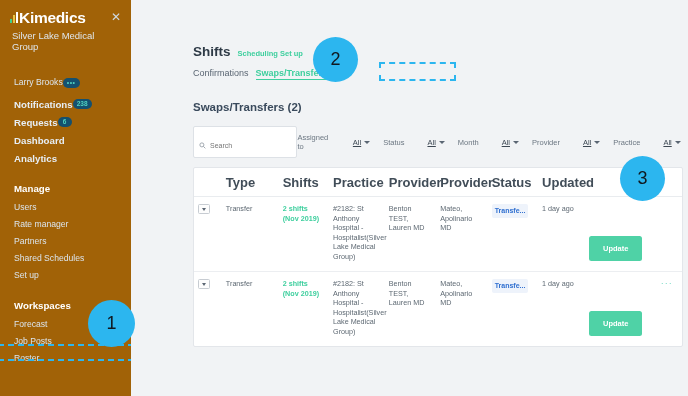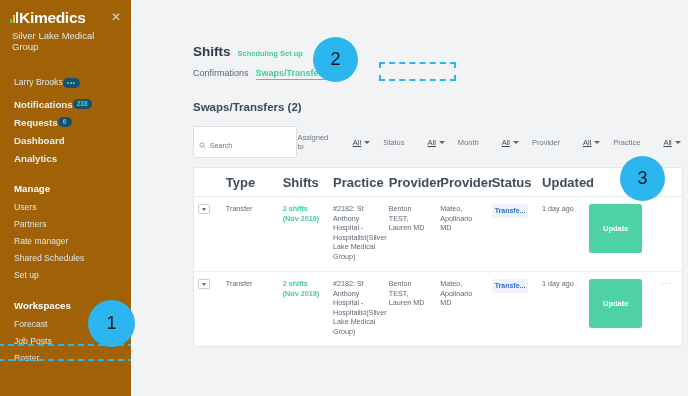--- a/index.html
+++ b/index.html
@@ -109,22 +109,23 @@
   }
   .chk i { width: 0; height: 0; border-left: 2.2px solid transparent; border-right: 2.2px solid transparent; border-top: 3px solid #5b6673; }
   .shift-link { color: #3ecf9e; font-weight: bold; cursor: pointer; }
   .status-pill {
     display: inline-block; background: #eef3fb; color: #2f6fd0; font-weight: bold;
     font-size: 7px; padding: 2px 3px; border-radius: 2px; cursor: pointer;
     max-width: 40px; overflow: hidden; white-space: nowrap;
   }
   .btn-update {
     background: #4fd2a6; color: #ffffff; font-size: 7.5px; font-weight: bold;
-    border: none; border-radius: 2.5px; padding: 20px 0; width: 53px; cursor: pointer;
+    border: none; border-radius: 2.5px; padding: 8px 0; width: 53px; cursor: pointer;
     font-family: "Liberation Sans", sans-serif;
+    margin-top: 32px;
   }
   .more-dots { color: #6fd9c4; font-size: 9px; letter-spacing: 1px; cursor: pointer; text-align: center; }
 
   
   .marker {
     position: absolute; border-radius: 50%; background: #2cb6ef;
     display: flex; align-items: center; justify-content: center;
     color: #101820; font-size: 18px; font-family: "Liberation Sans", sans-serif;
     z-index: 30;
   }
@@ -176,24 +177,24 @@
         <span>Analytics</span>
       </div>
 
       <div class="nav-item section">
         <span>Manage</span>
       </div>
       <div class="nav-item sub">
           <span>Users</span>
         </div>
       <div class="nav-item sub">
+          <span>Rate manager</span>
+        </div>
+      <div class="nav-item sub">
           <span>Partners</span>
-        </div>
-      <div class="nav-item sub">
-          <span>Rate manager</span>
         </div>
       <div class="nav-item sub">
           <span>Shared Schedules</span>
         </div>
       <div class="nav-item sub">
           <span>Set up</span>
         </div>
 
       <div class="nav-item section">
         <span>Workspaces</span>

